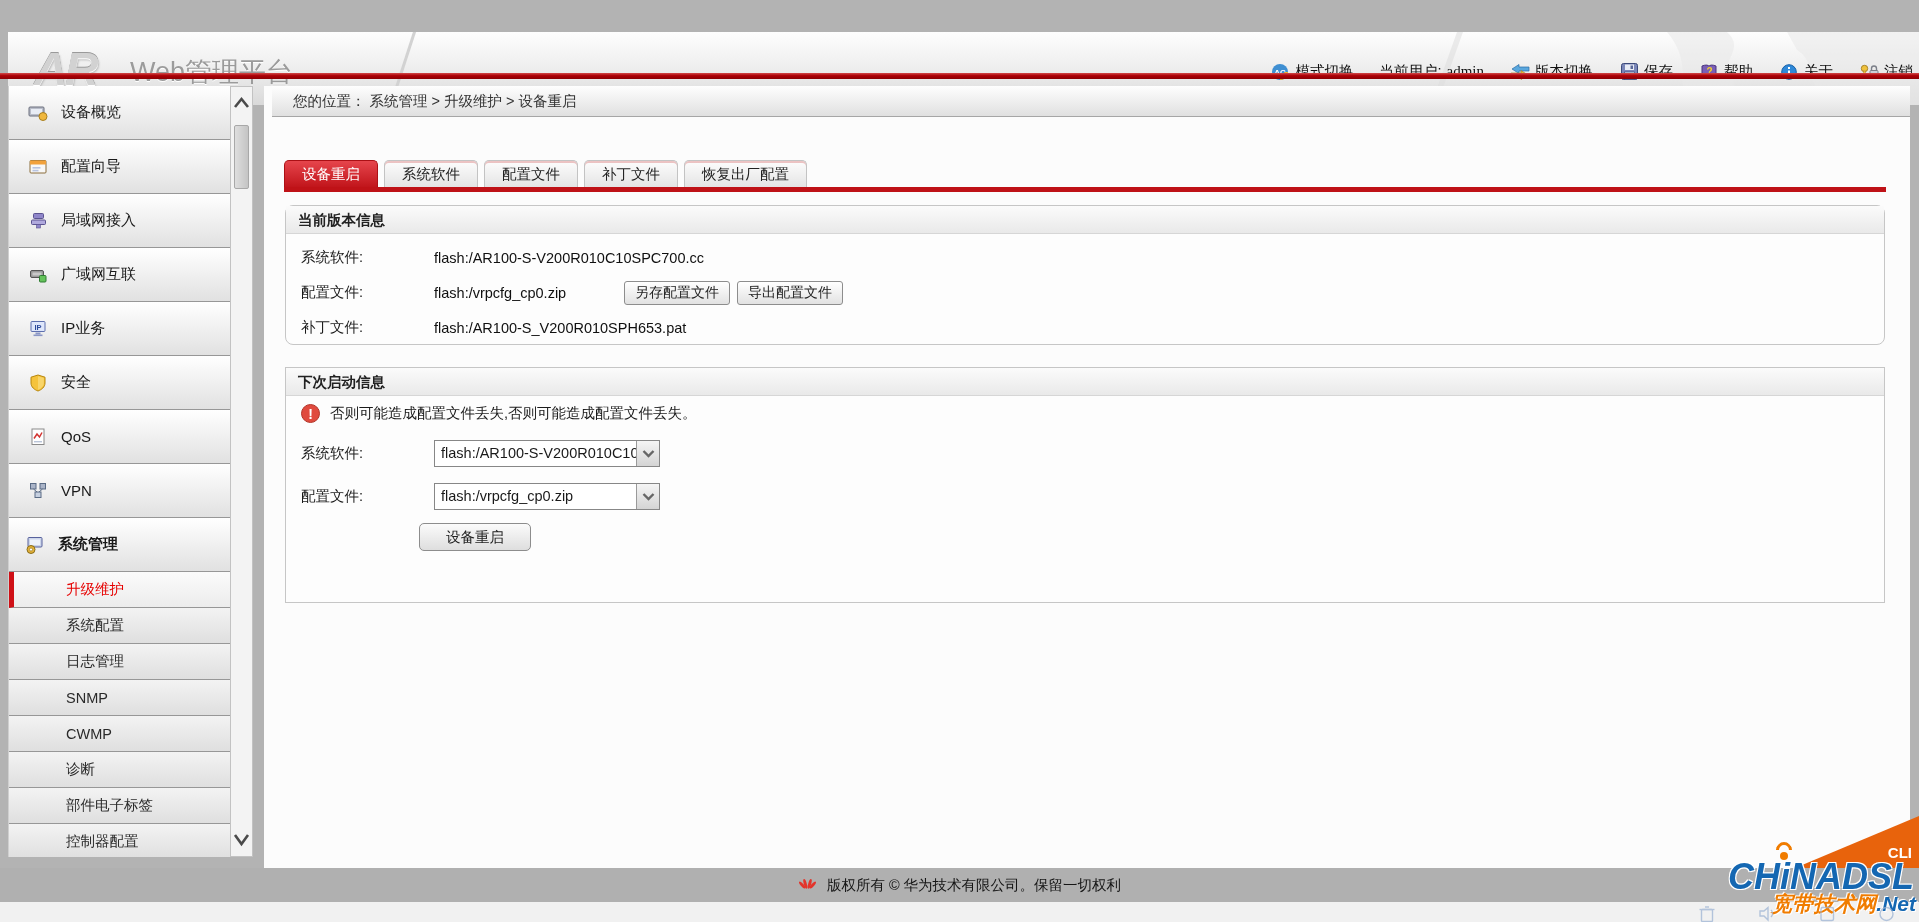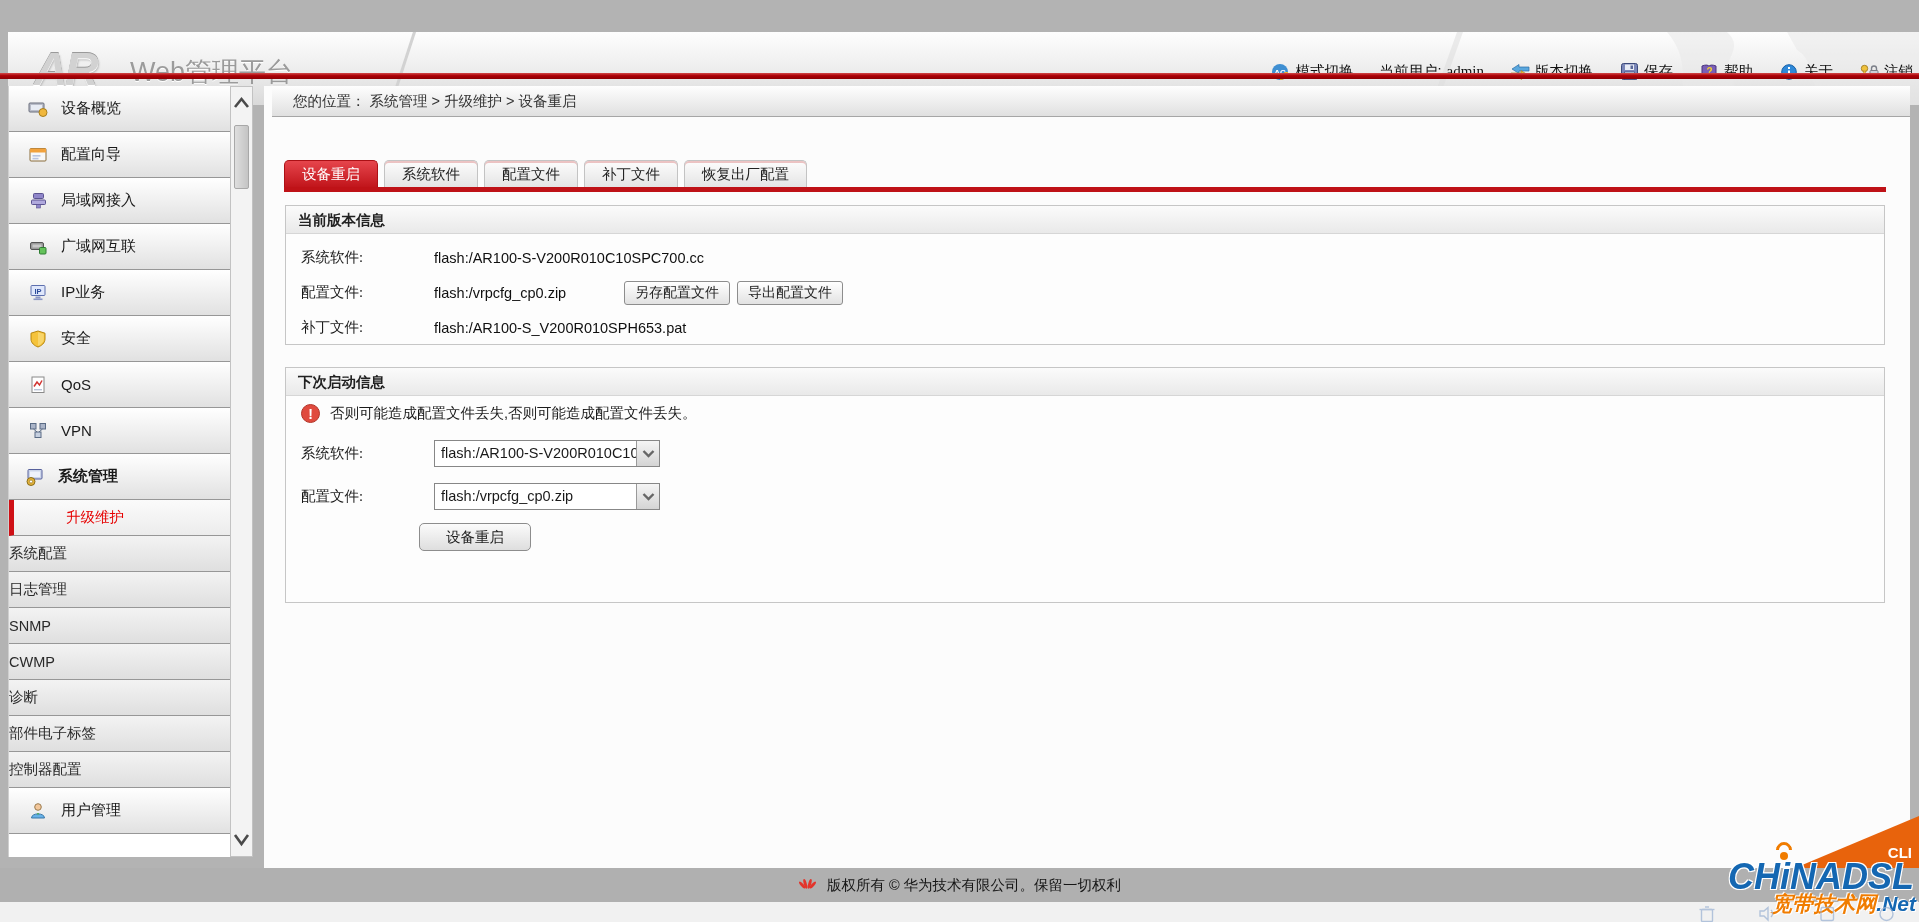--- a/index.html
+++ b/index.html
@@ -21,23 +21,23 @@
     text-shadow:0 1px 0 #fff; }
   .toolbar { position:absolute; right:14px; top:0; height:73px; display:flex; align-items:center; gap:26px; padding-top:6px; }
   .tb-item { display:flex; align-items:center; gap:5px; font-size:14.5px; color:#111; cursor:pointer; white-space:nowrap; }
   .tb-user .u-val { font-family:"Liberation Serif",serif; font-size:15px; }
   .red-line { position:absolute; left:0; top:73px; width:1919px; height:6px;
     background:linear-gradient(#d24a4a,#ac0006 45%,#8c0005); }
   
   .sidebar { position:absolute; left:8px; top:86px; width:222px; height:771px;
     background:#fff; overflow:hidden; border-left:1px solid #cfcfcf; }
   .side-item { display:flex; align-items:center; border-bottom:1px solid #979797; cursor:pointer; }
-  .side-item.top { height:46px; padding-left:19px; gap:13px; font-size:15px;
+  .side-item.top { height:54px; padding-left:19px; gap:13px; font-size:15px;
     background:linear-gradient(#ffffff,#e1e1e1); }
-  .side-item.sub { height:36px; font-size:14.5px; color:#2a2a2a;
+  .side-item.sub { height:36px; padding-left:57px; font-size:14.5px; color:#2a2a2a;
     background:linear-gradient(#f3f3f3,#dfdfdf); }
   .side-item.sub.active { color:#e60000; border-left:5px solid #cf1016; padding-left:52px;
     background:linear-gradient(#fbfbfb,#ececec); }
   .side-item.parent-active { font-weight:bold;padding-left:16px; }
   .side-icon { width:20px; height:18px; flex:0 0 20px; display:flex; align-items:center; justify-content:center; }
   .side-scroll { position:absolute; left:230px; top:86px; width:23px; height:771px;
     background:#f3f3f3; border:1px solid #c2c2c2; }
   .scr-up { position:absolute; left:1px; top:8px; width:19px; height:18px; cursor:pointer; }
   .scr-thumb { position:absolute; left:3px; top:38px; width:15px; height:64px;
     background:linear-gradient(90deg,#dedede,#c4c4c4); border:1px solid #a8a8a8; border-radius:2px; cursor:pointer; }
@@ -46,27 +46,27 @@
   .content { position:absolute; left:264px; top:86px; width:1646px; height:782px; background:#fcfcfc; }
   .crumb-bar { height:31px; line-height:31px; padding-left:21px; font-size:14.5px; color:#333;
     background:linear-gradient(#fefefe,#e0e0e0); border-bottom:1px solid #a6a6a6;margin-left:8px; }
   .tabs { position:absolute; left:20px; top:74px; display:flex; gap:6px; }
   .tab { height:27px; line-height:26px; padding:0 17px; font-size:14.5px; color:#222;
     border:1px solid #c3c3c3; border-bottom:none; border-radius:5px 5px 0 0;
     background:linear-gradient(#fdfdfd,#e4e4e4); box-shadow:inset 0 2px 0 rgba(205,90,90,.35); cursor:pointer; }
   .tab.active { background:linear-gradient(#e6454c,#c1151b); color:#fff; border-color:#ab1015; box-shadow:none; }
   .tab-underline { position:absolute; left:20px; top:101px; width:1602px; height:5px; background:#bf1217; }
   .box { position:absolute; left:21px; width:1600px; background:#fdfdfd; border:1px solid #c6c6c6; }
-  .box1 { top:119px; height:140px; }
+  .box1 { top:119px; height:140px;border-radius:8px; }
   .box2 { top:281px; height:236px; }
   .box-head { height:28px; line-height:28px; padding-left:12px; font-size:14.5px; font-weight:bold; color:#222;
     background:linear-gradient(#fbfbfb,#e9e9e9); border-bottom:1px solid #d6d6d6; }
   .rowline { display:flex; align-items:center; height:35px; padding-left:15px; font-size:14.5px; }
   .box1 .rows { padding-top:6px; }
-  .rlabel { width:133px; flex:0 0 133px;font-family:Liberation Serif, serif; }
+  .rlabel { width:133px; flex:0 0 133px; }
   .rvalue { color:#101010; }
   .rvalue.fixed { width:190px; flex:0 0 190px; }
   .mini-btn { height:24px; padding:0 10px; margin-right:7px; font-size:14px; color:#222;
     border:1px solid #8d8d8d; border-radius:3px; background:linear-gradient(#ffffff,#e2e2e2); cursor:pointer;
     font-family:"Liberation Sans","DejaVu Sans",sans-serif; }
   .warn-row { position:absolute; left:15px; top:36px; display:flex; align-items:center; gap:10px; font-size:14.5px; }
   .warn-ico { width:19px; height:19px; border-radius:50%; background:#e04a3e; border:1px solid #b33529;
     color:#fff; font-weight:bold; font-size:14px; text-align:center; line-height:18px; }
   .form-row { position:absolute; left:15px; display:flex; align-items:center; font-size:14.5px; }
   .fr1 { top:72px; } .fr2 { top:115px; }

